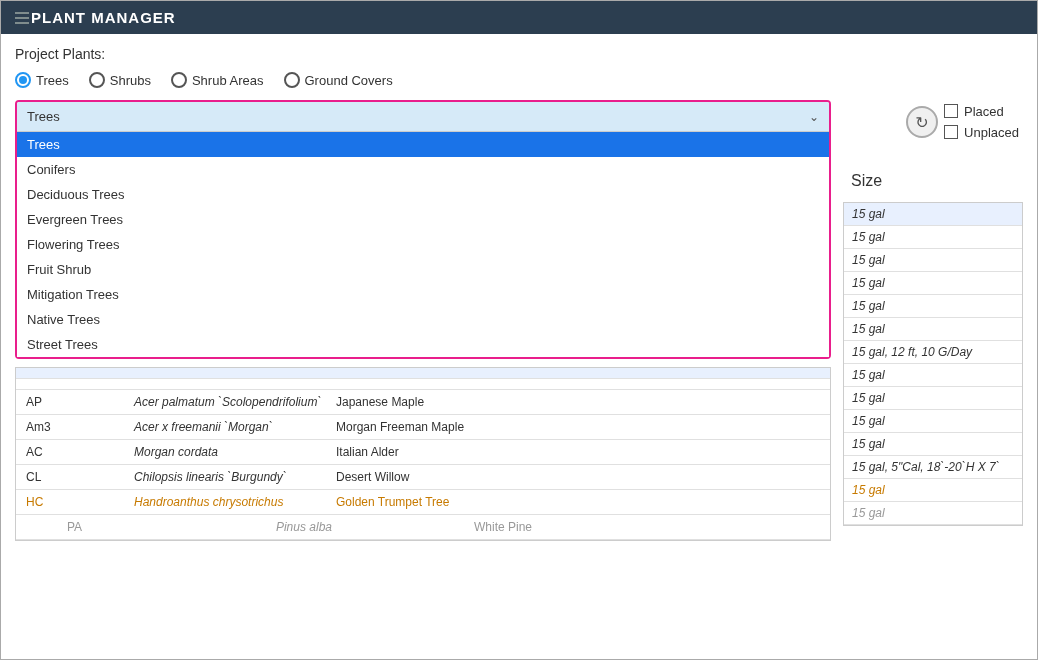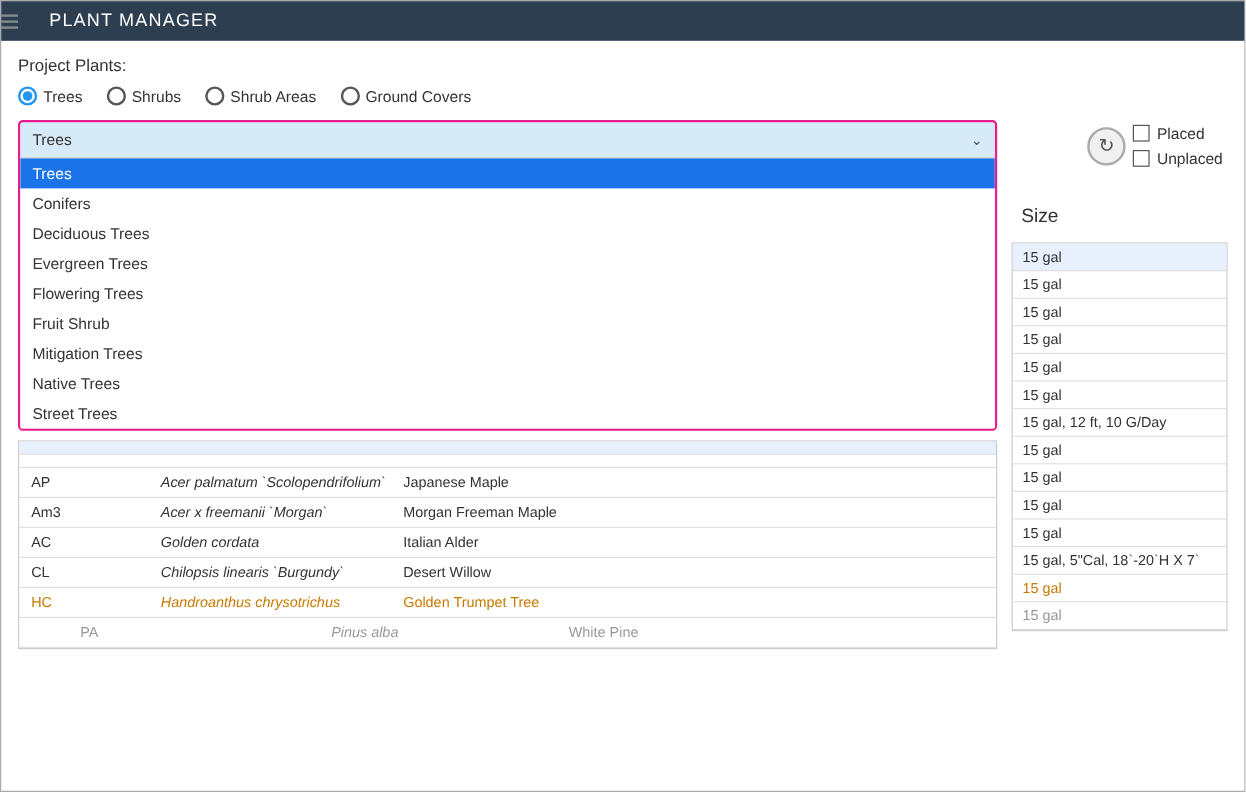--- a/index.html
+++ b/index.html
@@ -15,27 +15,27 @@
       width: 1038px;
       height: 660px;
       background: #ffffff;
       border: 1px solid #aaa;
       display: flex;
       flex-direction: column;
     }
     .titlebar {
       background: #2c3e50;
       color: white;
-      padding: 8px 0;
+      padding: 8px 14px;
       font-size: 15px;
-      font-weight: normal;
+      font-weight: bold;
       letter-spacing: 1px;
       display: flex;
       align-items: center;
-      gap: 26px;
+      gap: 2px;
       flex-shrink: 0;
     }
     .titlebar-grip {
       display: flex;
       flex-direction: column;
       gap: 3px;
     }
     .titlebar-grip span {
       display: block;
       width: 14px;
@@ -221,20 +221,21 @@
     }
     .size-table {
       border: 1px solid #ccc;
       background: white;
     }
     .size-row {
       padding: 4px 8px;
       font-size: 12px;
       color: #333;
       border-bottom: 1px solid #e0e0e0;
+      font-style: italic;
     }
     .size-row.highlighted {
       background: #e8f0fe;
     }
     .size-row.grayed {
       color: #999;
     }
   </style>
 </head>
 <body>
@@ -313,21 +314,21 @@
             <div class="cell italic">Acer palmatum `Scolopendrifolium`</div>
             <div class="cell">Japanese Maple</div>
           </div>
           <div class="table-row">
             <div class="cell">Am3</div>
             <div class="cell italic">Acer x freemanii `Morgan`</div>
             <div class="cell">Morgan Freeman Maple</div>
           </div>
           <div class="table-row">
             <div class="cell">AC</div>
-            <div class="cell italic">Golden cordata</div>
+            <div class="cell italic">Morgan cordata</div>
             <div class="cell">Italian Alder</div>
           </div>
           <div class="table-row">
             <div class="cell">CL</div>
             <div class="cell italic">Chilopsis linearis `Burgundy`</div>
             <div class="cell">Desert Willow</div>
           </div>
           <div class="table-row">
             <div class="cell" style="color:#c77a00">HC</div>
             <div class="cell italic" style="color:#c77a00">Handroanthus chrysotrichus</div>

